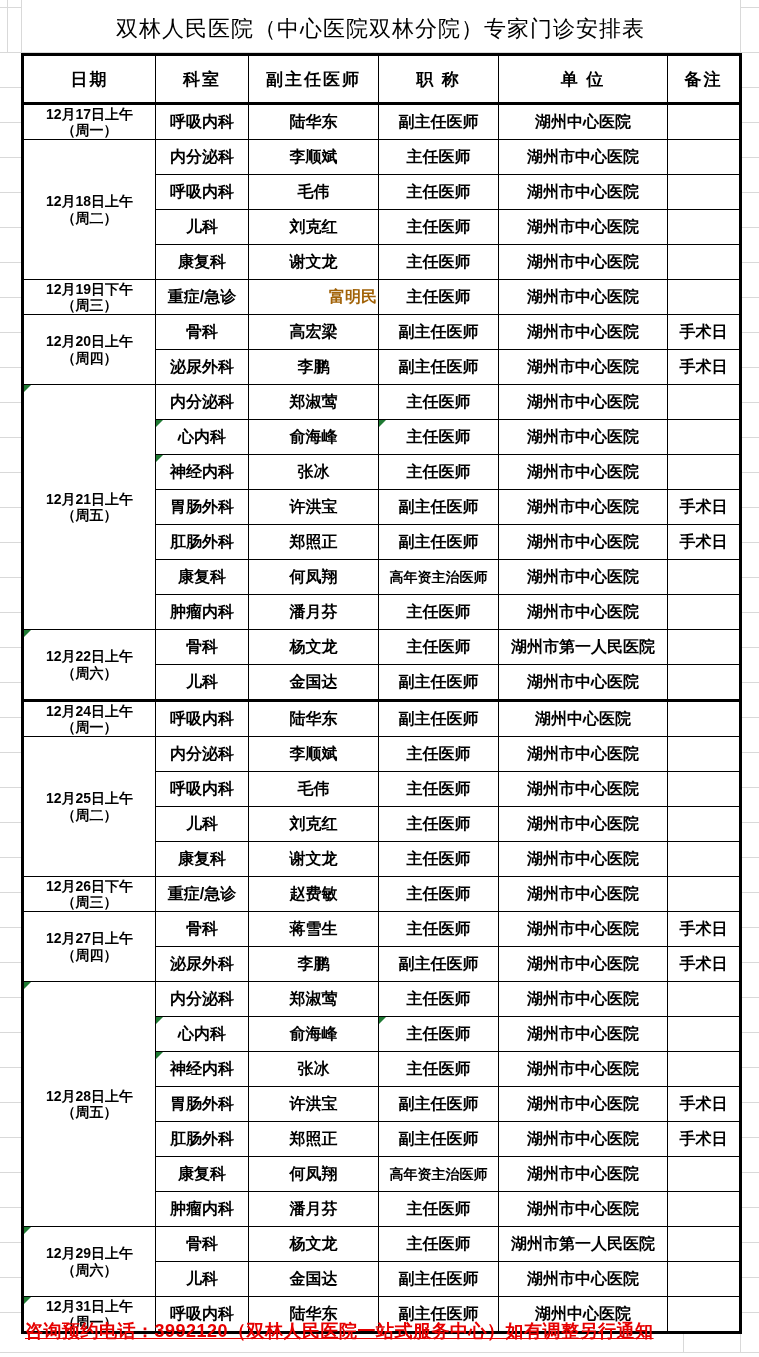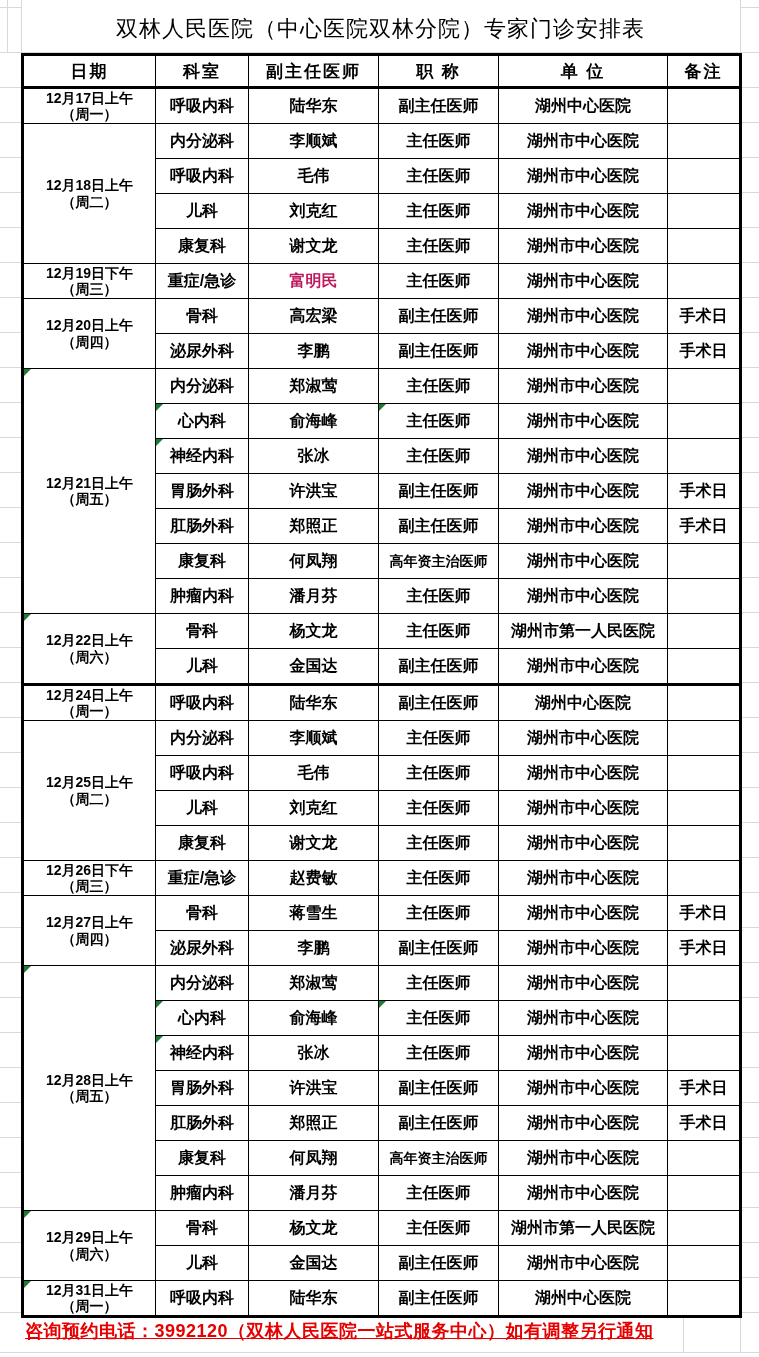--- a/index.html
+++ b/index.html
@@ -18,30 +18,30 @@
     position:absolute;left:21px;top:6px;width:719px;height:46px;
     display:flex;align-items:center;justify-content:center;
     font-size:22px;font-weight:normal;letter-spacing:1px;white-space:nowrap;
   }
   table{
     position:absolute;left:21px;top:53px;border-collapse:collapse;table-layout:fixed;
     border:3px solid #000;
   }
   th{
     height:30px;border:1px solid #000;border-bottom:3px solid #000;
-    font-size:17px;font-weight:bold;letter-spacing:2px;padding:0;background:#fff;
+    font-size:17px;font-weight:bold;letter-spacing:2px;padding:8px;background:#fff;
   }
   td{
     height:34px;border:1px solid #000;text-align:center;vertical-align:middle;
     font-size:16px;font-weight:bold;position:relative;padding:0 1px;line-height:1.15;
     white-space:nowrap;background:#fff;
   }
   td.datec{font-size:14px;margin-left:40px;}
   tr.wk td{border-top:3px solid #000;}
-  .red{color:#be185d;}
+  .red{color:#a16207;text-align:right;}
   .small{font-size:14px;letter-spacing:0;margin-left:32px;}
   .tri{
     position:absolute;left:0;top:0;width:0;height:0;
     border-top:7px solid #1f7a33;border-right:7px solid transparent;
   }
   .footer{
     position:absolute;left:25px;top:1319px;font-size:18px;font-weight:bold;
     color:#e60000;letter-spacing:0.5px;white-space:nowrap;text-decoration:underline;
   }
 </style>

